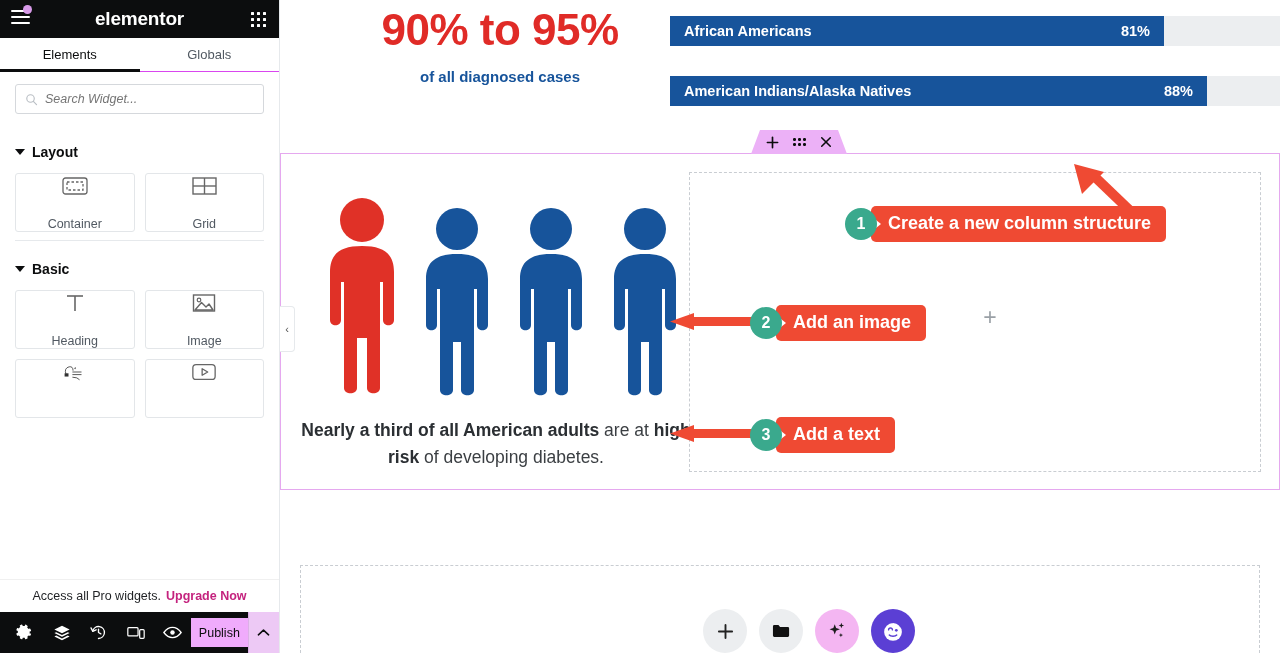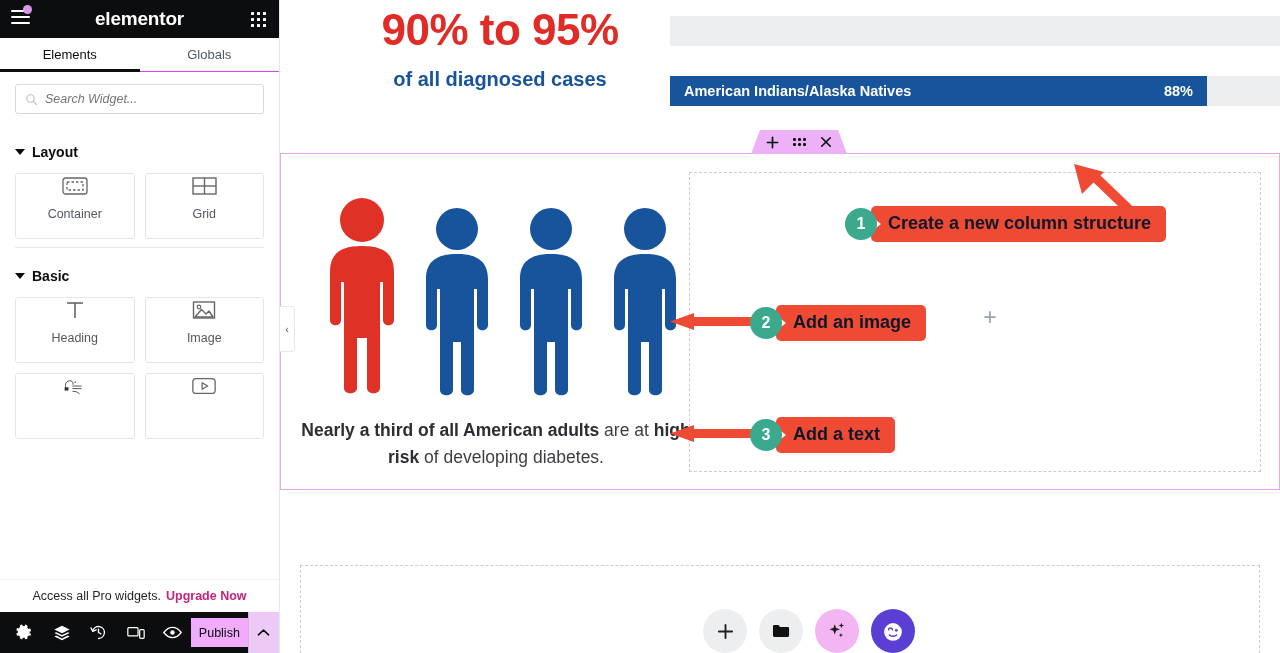--- a/index.html
+++ b/index.html
@@ -75,22 +75,22 @@
     display:flex; align-items:center; gap:7px;
     font-size: 14px; font-weight: 700; color:#0c0d0e;
     padding: 20px 0 13px 0; cursor:pointer;
   }
   .caret { width:0; height:0; border-left:5px solid transparent; border-right:5px solid transparent;
            border-top:6px solid #0c0d0e; }
   .divider { height:1px; background:#e6e9ec; margin: 8px 0 0 0; }
 
   .wgrid { display:grid; grid-template-columns: 1fr 1fr; gap: 10px; }
   .wcard {
-    height: 66px; border:1px solid #e3e6e9; border-radius:3px; background:#fff;
-    display:flex; flex-direction:column; align-items:center; justify-content:flex-start; gap:9px;
+    height: 59px; border:1px solid #e3e6e9; border-radius:3px; background:#fff;
+    display:flex; flex-direction:column; align-items:center; justify-content:space-between; gap:9px;
     cursor: grab;
   }
   .wcard .wlabel { font-size:12.5px; color:#515962; }
   .wicon { width: 26px; height:24px; display:flex; align-items:center; justify-content:center; }
 
   #pro-banner {
     position:absolute; left:0; right:0; bottom:41px;
     background:#ffffff; height: 33px;
     display:flex; align-items:center; justify-content:center; gap:5px;
     font-size:12.5px; color:#1f2124; border-top: 1px solid #f0f0f0;
@@ -123,21 +123,21 @@
   
   #canvas {
     position:absolute; left:280px; top:0; right:0; height:653px;
     background:#ffffff; overflow:hidden;
   }
 
   
   #top-band { position:absolute; left:0; top:0; width:1000px; height:189px; }
   #stat-left { position:absolute; left:60px; top:6px; width:320px; text-align:center; }
   #stat-big { font-size:44px; font-weight:700; color:#e02b27; letter-spacing:-0.5px; line-height:1.1; }
-  #stat-sub { font-size:20px; font-weight:700; color:#17549b; margin-top:14px; }
+  #stat-sub { font-size:15px; font-weight:700; color:#17549b; margin-top:14px; }
 
   .bar-row { position:absolute; left:390px; height:30px; }
   .bar-track { position:absolute; left:0; top:0; height:30px; background:#eceef0; }
   .bar-fill {
     position:absolute; left:0; top:0; height:30px; background:#17549b;
     display:flex; align-items:center; justify-content:space-between;
     padding: 0 14px; color:#ffffff; font-size:14.5px; font-weight:700;
   }
 
   
@@ -177,21 +177,21 @@
   #caption b { font-weight:700; color:#2b2f33; }
 
   
   .anno { position:absolute; display:flex; align-items:center; z-index: 12; }
   .anno-num {
     width:32px; height:32px; border-radius:50%; background:#3aa98d; color:#ffffff;
     display:flex; align-items:center; justify-content:center;
     font-size:16px; font-weight:700; z-index:3; position: relative;
   }
   .anno-label {
-    background:#ef4a33; color:#0f172a; font-size:18px; font-weight:700;
+    background:#ef4a33; color:#ffffff; font-size:18px; font-weight:700;
     padding:7px 15px 8px 17px; border-radius:5px; margin-left:-6px;
     white-space:nowrap; position:relative;
   }
   .anno-label::before {
     content:''; position:absolute; left:0px; top:50%; transform:translateY(-50%);
     width:10px; height:16px; background:#ffffff;
     clip-path: polygon(0 0, 100% 50%, 0 100%);
   }
 
   
@@ -397,20 +397,24 @@
   <div id="canvas">
 
     <div id="top-band">
       <div id="stat-left">
         <div id="stat-big">90% to 95%</div>
         <div id="stat-sub">of all diagnosed cases</div>
       </div>
 
       <div class="bar-row" style="top:16px; width:610px;">
         <div class="bar-track" style="width:610px;"></div>
+        <div class="bar-fill" style="width:494px;">
+          <span>African Americans</span>
+          <span>81%</span>
+        </div>
       </div>
 
       <div class="bar-row" style="top:76px; width:610px;">
         <div class="bar-track" style="width:610px;"></div>
         <div class="bar-fill" style="width:537px;">
           <span>American Indians/Alaska Natives</span>
           <span>88%</span>
         </div>
       </div>
     </div>

